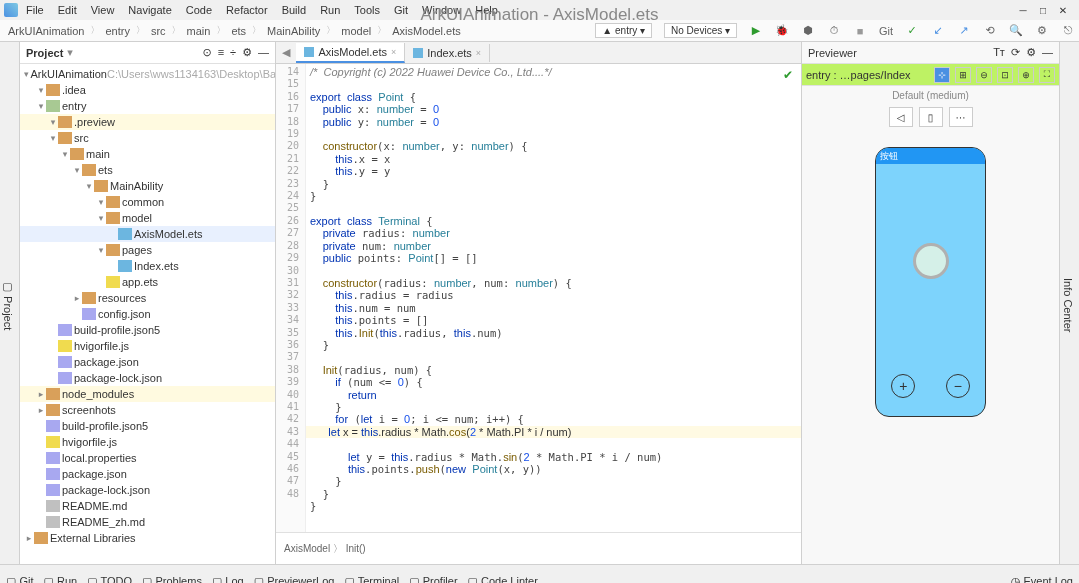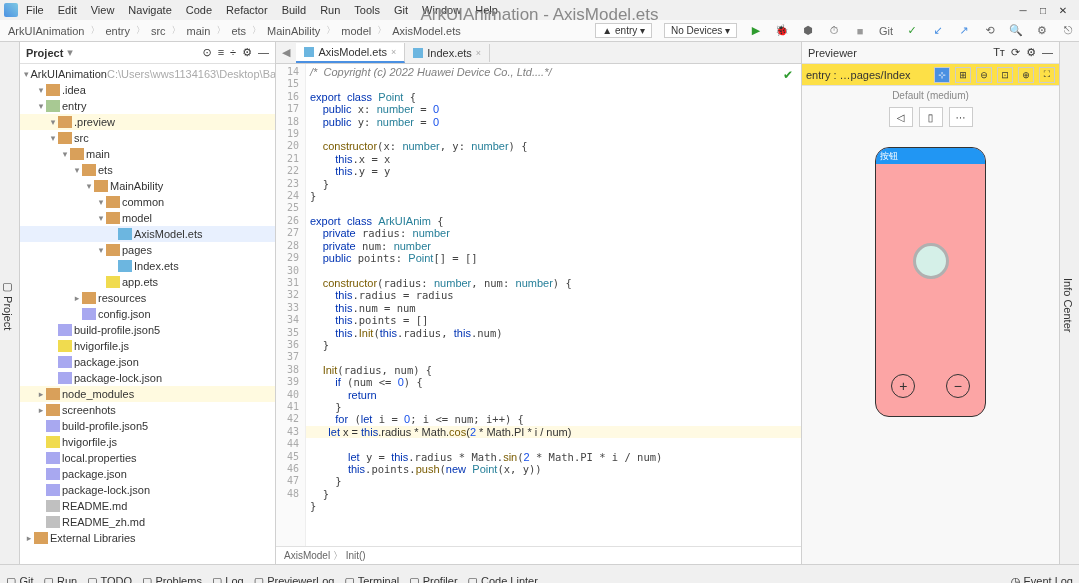--- a/index.html
+++ b/index.html
@@ -43,31 +43,31 @@
 .codewrap{flex:1;display:flex;overflow:hidden;position:relative}
 .gutter{width:30px;background:#fafafa;color:#aaa;text-align:right;padding:2px 6px 0 0;border-right:1px solid #eee;font-family:Consolas,monospace;font-size:10px;line-height:12.4px}
 .code{flex:1;padding:2px 4px;font-family:Consolas,monospace;font-size:10.5px;line-height:12.4px;white-space:pre;color:#444;position:relative}
 .code .kw{color:#0033b3}
 .code .ty{color:#267f99}
 .code .com{color:#808080;font-style:italic}
 .code .num{color:#1750eb}
 .code .fn{color:#7a5c00}
 .code .cur{background:#fffae3;display:block;margin:0 -4px;padding:0 4px}
 .edcheck{position:absolute;top:4px;right:8px;color:#2e9b2e;font-size:12px}
-.breadc{height:18px;border-top:1px solid #e0e0e0;display:flex;align-items:center;padding:0 8px;font-size:10px;color:#666}
+.breadc{height:32px;border-top:1px solid #e0e0e0;display:flex;align-items:center;padding:0 8px;font-size:10px;color:#666}
 .preview{width:258px;background:#f8f8f8;border-left:1px solid #d0d0d0;display:flex;flex-direction:column}
 .prevhead{height:22px;display:flex;align-items:center;padding:0 6px;border-bottom:1px solid #e0e0e0}
 .prevhead .icons{margin-left:auto;display:flex;gap:6px;color:#888}
-.prevnav{height:22px;background:#fde047;border-bottom:1px solid #e0e0e0;display:flex;align-items:center;padding:0 4px;font-size:10px;color:#666;gap:3px}
+.prevnav{height:22px;background:#bef264;border-bottom:1px solid #e0e0e0;display:flex;align-items:center;padding:0 4px;font-size:10px;color:#666;gap:3px}
 .prevnav .icons{margin-left:auto;display:flex;gap:5px}
 .prevnav .ibox{border:1px solid #ccc;width:16px;height:16px;display:flex;align-items:center;justify-content:center;font-size:9px}
 .devlabel{text-align:center;font-size:10px;color:#888;padding:4px}
 .devbtns{display:flex;justify-content:center;gap:6px;padding:2px}
 .devbtn{border:1px solid #ccc;width:24px;height:20px;display:flex;align-items:center;justify-content:center;font-size:10px;background:#fff}
-.phone{margin:18px auto 0;width:111px;height:270px;background:#fca5a5;border:1.5px solid #333;border-radius:14px;overflow:hidden;position:relative}
+.phone{margin:18px auto 0;width:111px;height:270px;background:#7dd3fc;border:1.5px solid #333;border-radius:14px;overflow:hidden;position:relative}
 .phone .bar{height:16px;background:#2196f3;color:#fff;font-size:9px;padding:2px 4px}
 .phone .circ{position:absolute;left:50%;top:95px;transform:translateX(-50%);width:36px;height:36px;border-radius:50%;background:#d5f0e8;border:3px solid #b0b0b0}
 .phone .btm{position:absolute;bottom:18px;width:100%;display:flex;justify-content:space-around}
 .phone .btm .b{width:24px;height:24px;border:1.5px solid #333;border-radius:50%;display:flex;align-items:center;justify-content:center;font-size:14px}
 .rightgutter{width:20px;background:#f0f0f0;border-left:1px solid #d0d0d0;writing-mode:vertical-lr;font-size:10px;color:#666;display:flex;flex-direction:column;align-items:center;padding-top:4px}
 .rightgutter .tab{padding:6px 2px}
 .bottombar{height:24px;background:#f0f0f0;border-top:1px solid #d0d0d0;display:flex;align-items:center;padding:16px 6px;gap:10px;font-size:10px;color:#555}
 .bottombar .item{display:flex;align-items:center;gap:3px}
 .bottombar .right{margin-left:auto;display:flex;gap:8px}
 .ico-sq{width:10px;height:10px;display:inline-block}
@@ -366,21 +366,21 @@
 <span class="kw">export</span> <span class="kw">class</span> <span class="ty">Point</span> {
   <span class="kw">public</span> x: <span class="ty">number</span> = <span class="num">0</span>
   <span class="kw">public</span> y: <span class="ty">number</span> = <span class="num">0</span>
  
   <span class="fn">constructor</span>(x: <span class="ty">number</span>, y: <span class="ty">number</span>) {
     <span class="kw">this</span>.x = x
     <span class="kw">this</span>.y = y
   }
 }
  
-<span class="kw">export</span> <span class="kw">class</span> <span class="ty">ArkUIAnim</span> {
+<span class="kw">export</span> <span class="kw">class</span> <span class="ty">Terminal</span> {
   <span class="kw">private</span> radius: <span class="ty">number</span>
   <span class="kw">private</span> num: <span class="ty">number</span>
   <span class="kw">public</span> points: <span class="ty">Point</span>[] = []
  
   <span class="fn">constructor</span>(radius: <span class="ty">number</span>, num: <span class="ty">number</span>) {
     <span class="kw">this</span>.radius = radius
     <span class="kw">this</span>.num = num
     <span class="kw">this</span>.points = []
     <span class="kw">this</span>.<span class="fn">Init</span>(<span class="kw">this</span>.radius, <span class="kw">this</span>.num)
   }

